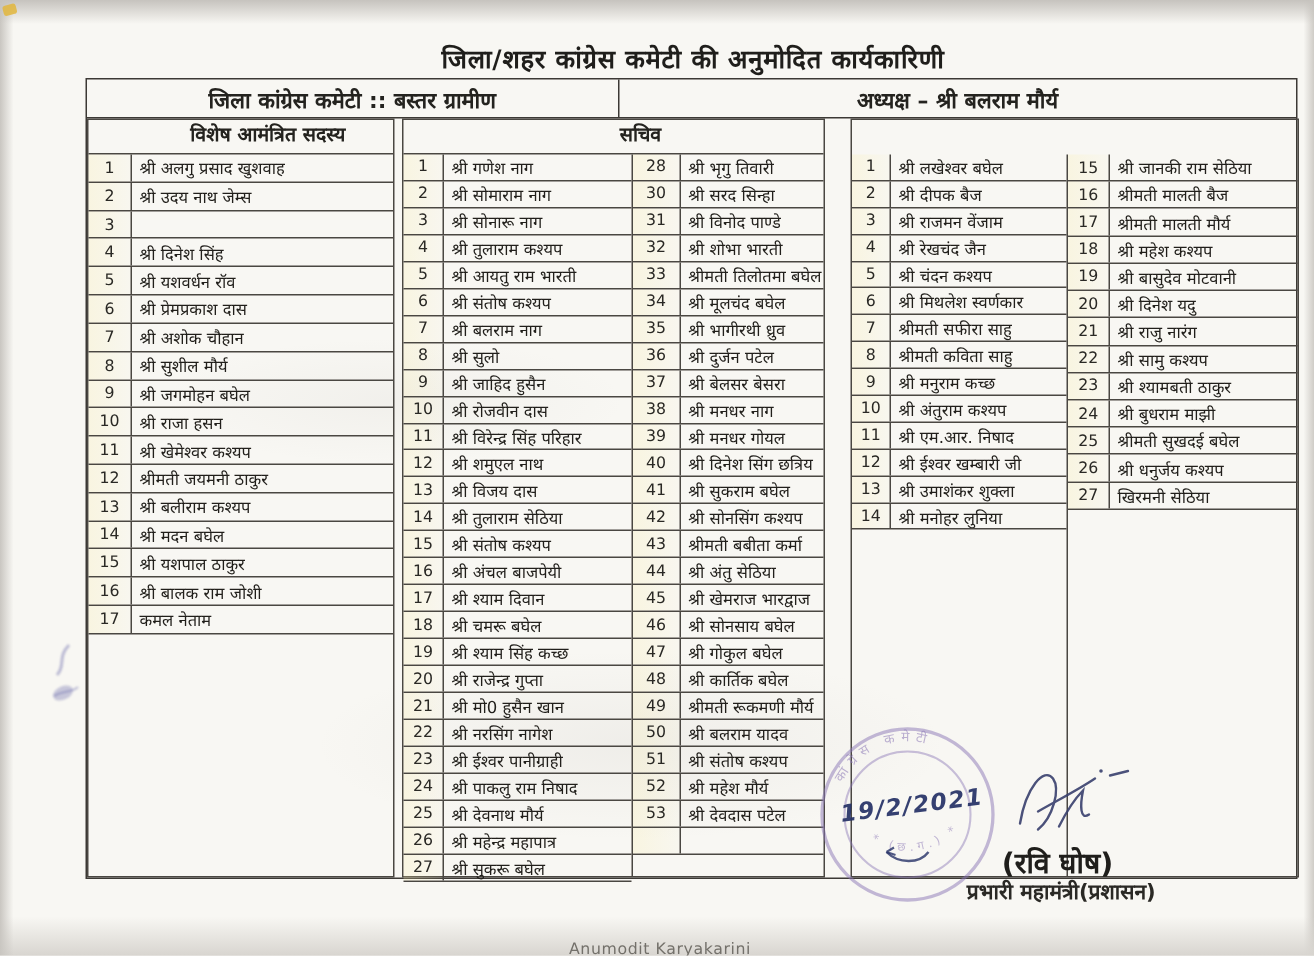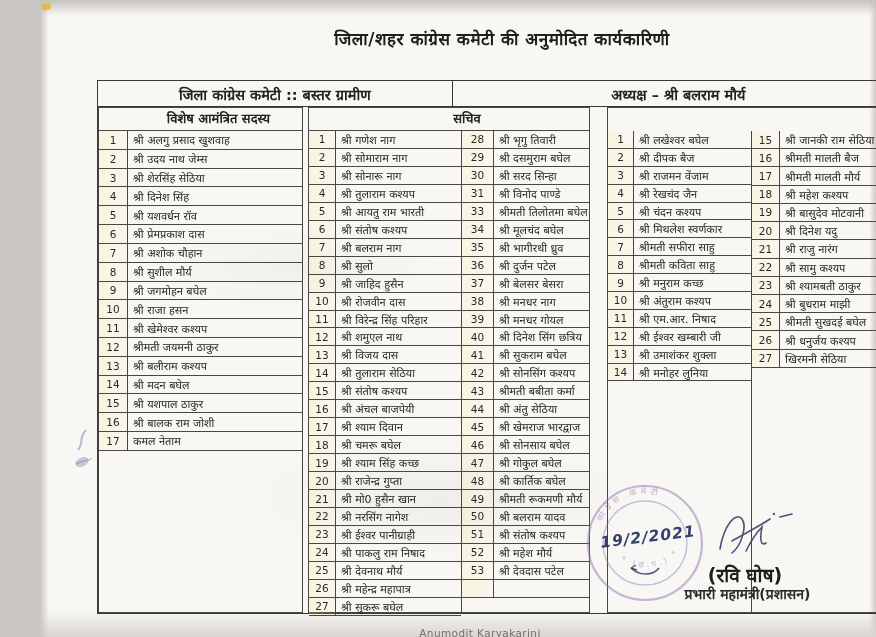--- a/index.html
+++ b/index.html
@@ -12,33 +12,32 @@
   #paper{
     position:absolute;inset:0;
     background:
       linear-gradient(180deg,#c6c3be 0,rgba(198,195,190,0) 16px),
       linear-gradient(90deg,#c9c6c1 0,rgba(201,198,193,0) 9px),
       linear-gradient(0deg,#d8d5d0 0,rgba(216,213,208,0) 26px),
       linear-gradient(270deg,#cfccc7 0,rgba(207,204,199,0) 7px),
       radial-gradient(ellipse 300px 90px at 48% 78%,rgba(160,155,148,0.10),rgba(160,155,148,0) 70%),
       radial-gradient(ellipse 220px 60px at 30% 42%,rgba(160,155,148,0.08),rgba(160,155,148,0) 70%),
       #f8f7f3;
-    margin-left: 40px;
   }
   .corner-mark{
     position:absolute;left:2px;top:3px;width:9px;height:7px;
     background:#e2b63c;opacity:.85;border-radius:2px;transform:rotate(-15deg);
   }
   .doc-title{
     position:absolute;left:58px;top:27px;width:808px;text-align:center;
     font-size:17px;font-weight:bold;color:#1f1e1b;letter-spacing:.5px;
   }
   
   #tbl{
-    position:absolute;left:57px;top:80px;width:808px;height:534px;
+    position:absolute;left:57px;top:52px;width:808px;height:534px;
     border:1.4px solid #3c3935;box-sizing:border-box;color:#24231f;
   }
   .hdr-row{display:flex;height:26px;border-bottom:1.2px solid #3c3935;box-sizing:border-box;}
   .hdr-cell{display:flex;align-items:center;justify-content:center;
     font-size:14.5px;font-weight:bold;box-sizing:border-box;}
   .hdr-left{width:44%;border-right:1.2px solid #3c3935;}
   .hdr-right{width:56%;}
   .sec{position:absolute;top:26px;bottom:0;border:1px solid #4a4742;box-sizing:border-box;background:transparent;}
   .sec-title{height:23px;line-height:22px;text-align:center;font-weight:bold;font-size:13px;
     border-bottom:1px solid #4a4742;box-sizing:border-box;padding-left:36px;}
@@ -100,21 +99,20 @@
             <div class="trow">
               <div class="cell-no">1</div>
               <div class="cell-name">श्री अलगु प्रसाद खुशवाह</div>
             </div>
             <div class="trow">
               <div class="cell-no">2</div>
               <div class="cell-name">श्री उदय नाथ जेम्स</div>
             </div>
             <div class="trow">
               <div class="cell-no">3</div>
-              <div class="cell-name">श्री शेरसिंह सेठिया</div>
             </div>
             <div class="trow">
               <div class="cell-no">4</div>
               <div class="cell-name">श्री दिनेश सिंह</div>
             </div>
             <div class="trow">
               <div class="cell-no">5</div>
               <div class="cell-name">श्री यशवर्धन रॉव</div>
             </div>
             <div class="trow">
@@ -281,30 +279,30 @@
               <div class="cell-no">27</div>
               <div class="cell-name">श्री सुकरू बघेल</div>
             </div>
           </div>
         <div class="col colB">
             <div class="trow">
               <div class="cell-no">28</div>
               <div class="cell-name">श्री भृगु तिवारी</div>
             </div>
             <div class="trow">
-              <div class="cell-no">29</div>
-              <div class="cell-name">श्री दसमुराम बघेल</div>
-            </div>
-            <div class="trow">
               <div class="cell-no">30</div>
               <div class="cell-name">श्री सरद सिन्हा</div>
             </div>
             <div class="trow">
               <div class="cell-no">31</div>
               <div class="cell-name">श्री विनोद पाण्डे</div>
+            </div>
+            <div class="trow">
+              <div class="cell-no">32</div>
+              <div class="cell-name">श्री शोभा भारती</div>
             </div>
             <div class="trow">
               <div class="cell-no">33</div>
               <div class="cell-name">श्रीमती तिलोतमा बघेल</div>
             </div>
             <div class="trow">
               <div class="cell-no">34</div>
               <div class="cell-name">श्री मूलचंद बघेल</div>
             </div>
             <div class="trow">

